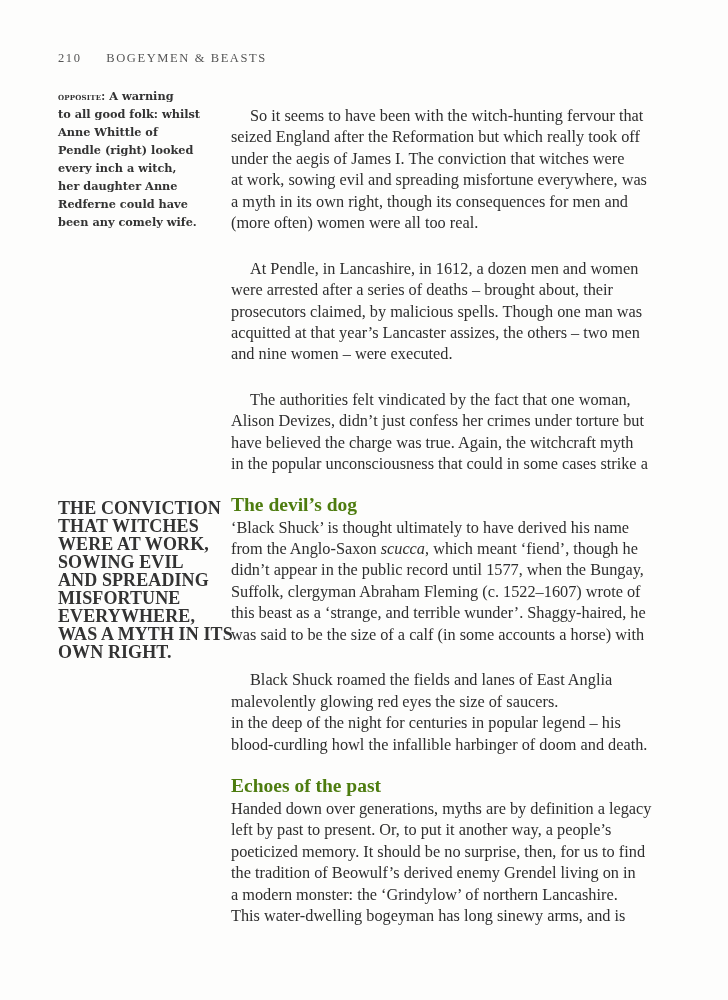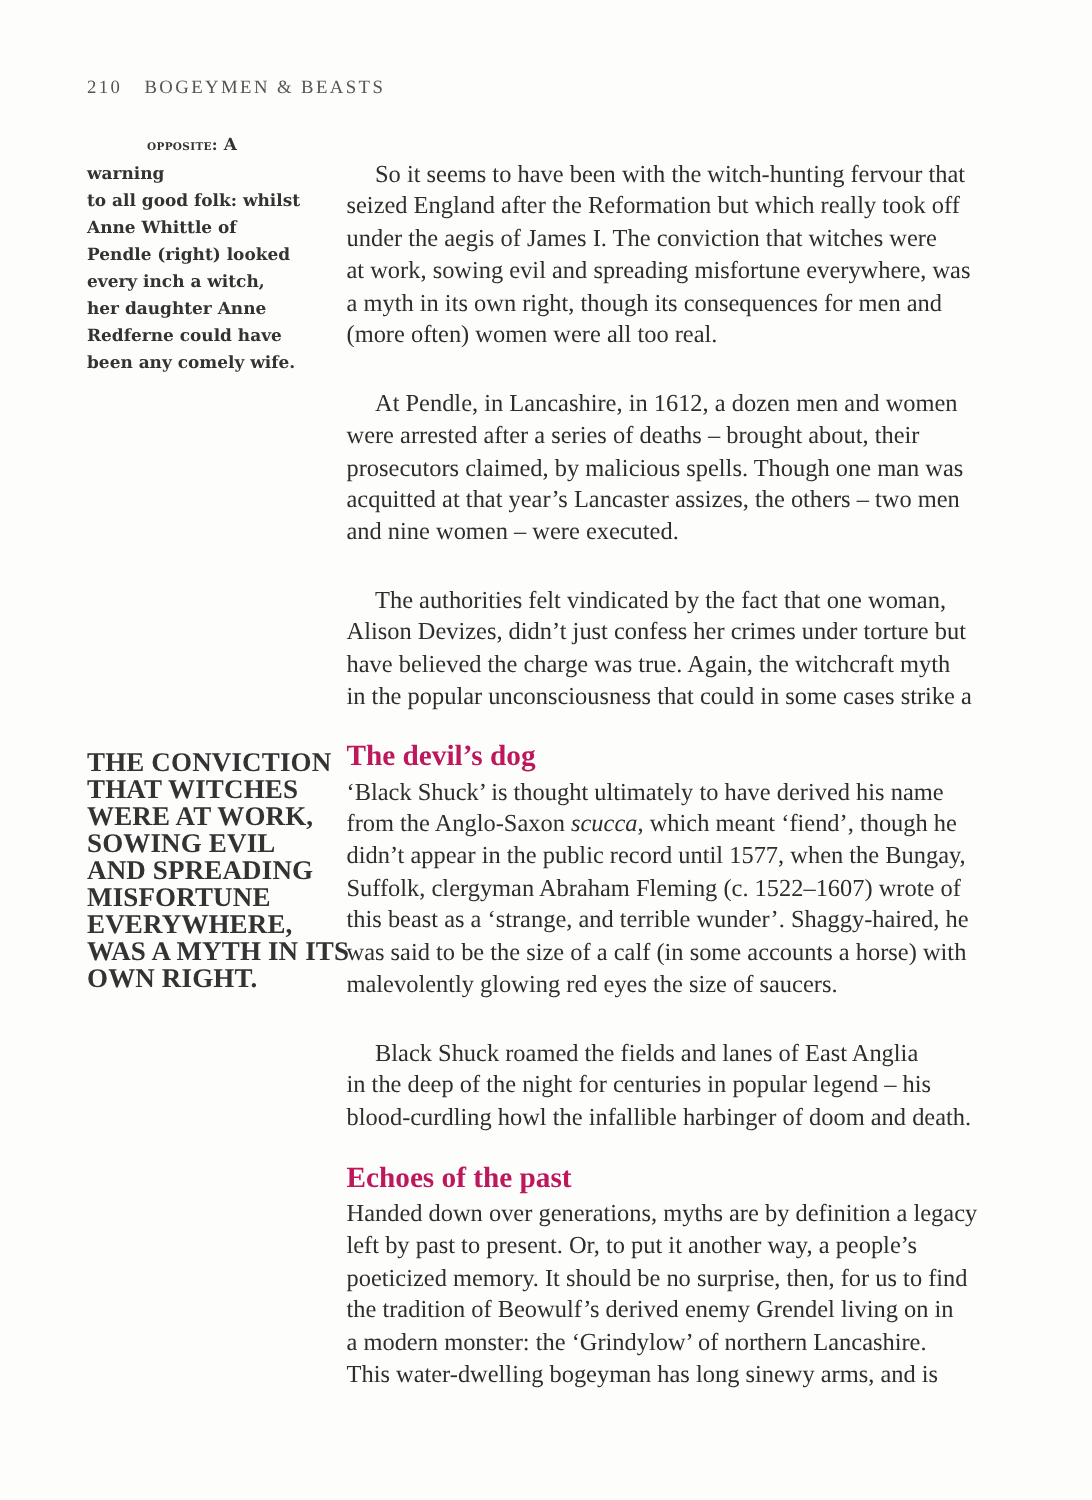--- a/index.html
+++ b/index.html
@@ -6,40 +6,40 @@
   body {
     width: 728px; height: 1000px; background: #fdfdfc; position: relative;
     overflow: hidden; color: #2a2a2a;
     font-family: "DejaVu Serif", "Liberation Serif", serif;
   }
   .running-head {
     position: absolute; left: 58px; top: 51px;
     font-family: "Liberation Serif", serif; font-size: 12.5px;
     letter-spacing: 1.6px; color: #555;
   }
-  .running-head .num { margin-right: 10px; }
+  .running-head .num { margin-right: 20px; }
   .sidebar {
     position: absolute; left: 58px; width: 150px;
     font-family: "DejaVu Serif", serif; font-weight: bold;
     font-size: 11.3px; line-height: 18px; color: #333;
   }
   .caption { top: 87px; }
-  .caption .lead { font-variant: small-caps; font-size: 10.5px; letter-spacing: 0.2px; margin-left: 40px; }
+  .caption .lead { font-variant: small-caps; font-size: 10.5px; letter-spacing: 0.2px; }
   .pullquote { top: 499px; font-family: "Liberation Serif", serif; font-size: 18px; line-height: 18px; letter-spacing: 0.1px; }
   .pullquote div { white-space: nowrap; }
   .main {
     position: absolute; left: 231px; width: 470px; top: 81px;
     font-family: "Liberation Serif", serif; font-size: 16.3px;
     line-height: 21.45px; color: #2e2e2e;
   }
   .main .line { white-space: nowrap; height: 21.45px; }
   .main .indent { padding-left: 19px; margin-top: 24px; }
   .main h2 {
     margin: 0; font-family: "Liberation Serif", serif; font-weight: bold;
-    font-size: 19.5px; line-height: 24px; color: #be185d; white-space: nowrap;
+    font-size: 19.5px; line-height: 24px; color: #4d7c0f; white-space: nowrap;
   }
   .gap { height: 18px; }
   .gap2 { height: 19px; }
 </style>
 </head>
 <body>
 
 <div class="running-head">
   <span class="num">210</span>
   <span>BOGEYMEN &amp; BEASTS</span>
@@ -86,22 +86,22 @@
   <div class="line">in the popular unconsciousness that could in some cases strike a</div>
 
   <div class="gap"></div>
   <h2>The devil’s dog</h2>
   <div class="line">‘Black Shuck’ is thought ultimately to have derived his name</div>
   <div class="line"><span>from the Anglo-Saxon </span><em>scucca</em><span>, which meant ‘fiend’, though he</span></div>
   <div class="line">didn’t appear in the public record until 1577, when the Bungay,</div>
   <div class="line">Suffolk, clergyman Abraham Fleming (c. 1522–1607) wrote of</div>
   <div class="line">this beast as a ‘strange, and terrible wunder’. Shaggy-haired, he</div>
   <div class="line">was said to be the size of a calf (in some accounts a horse) with</div>
+  <div class="line indent">Black Shuck roamed the fields and lanes of East Anglia</div>
   <div class="line">malevolently glowing red eyes the size of saucers.</div>
-  <div class="line indent">Black Shuck roamed the fields and lanes of East Anglia</div>
   <div class="line">in the deep of the night for centuries in popular legend – his</div>
   <div class="line">blood-curdling howl the infallible harbinger of doom and death.</div>
 
   <div class="gap2"></div>
   <h2>Echoes of the past</h2>
   <div class="line">Handed down over generations, myths are by definition a legacy</div>
   <div class="line">left by past to present. Or, to put it another way, a people’s</div>
   <div class="line">poeticized memory. It should be no surprise, then, for us to find</div>
   <div class="line">the tradition of Beowulf’s derived enemy Grendel living on in</div>
   <div class="line">a modern monster: the ‘Grindylow’ of northern Lancashire.</div>

